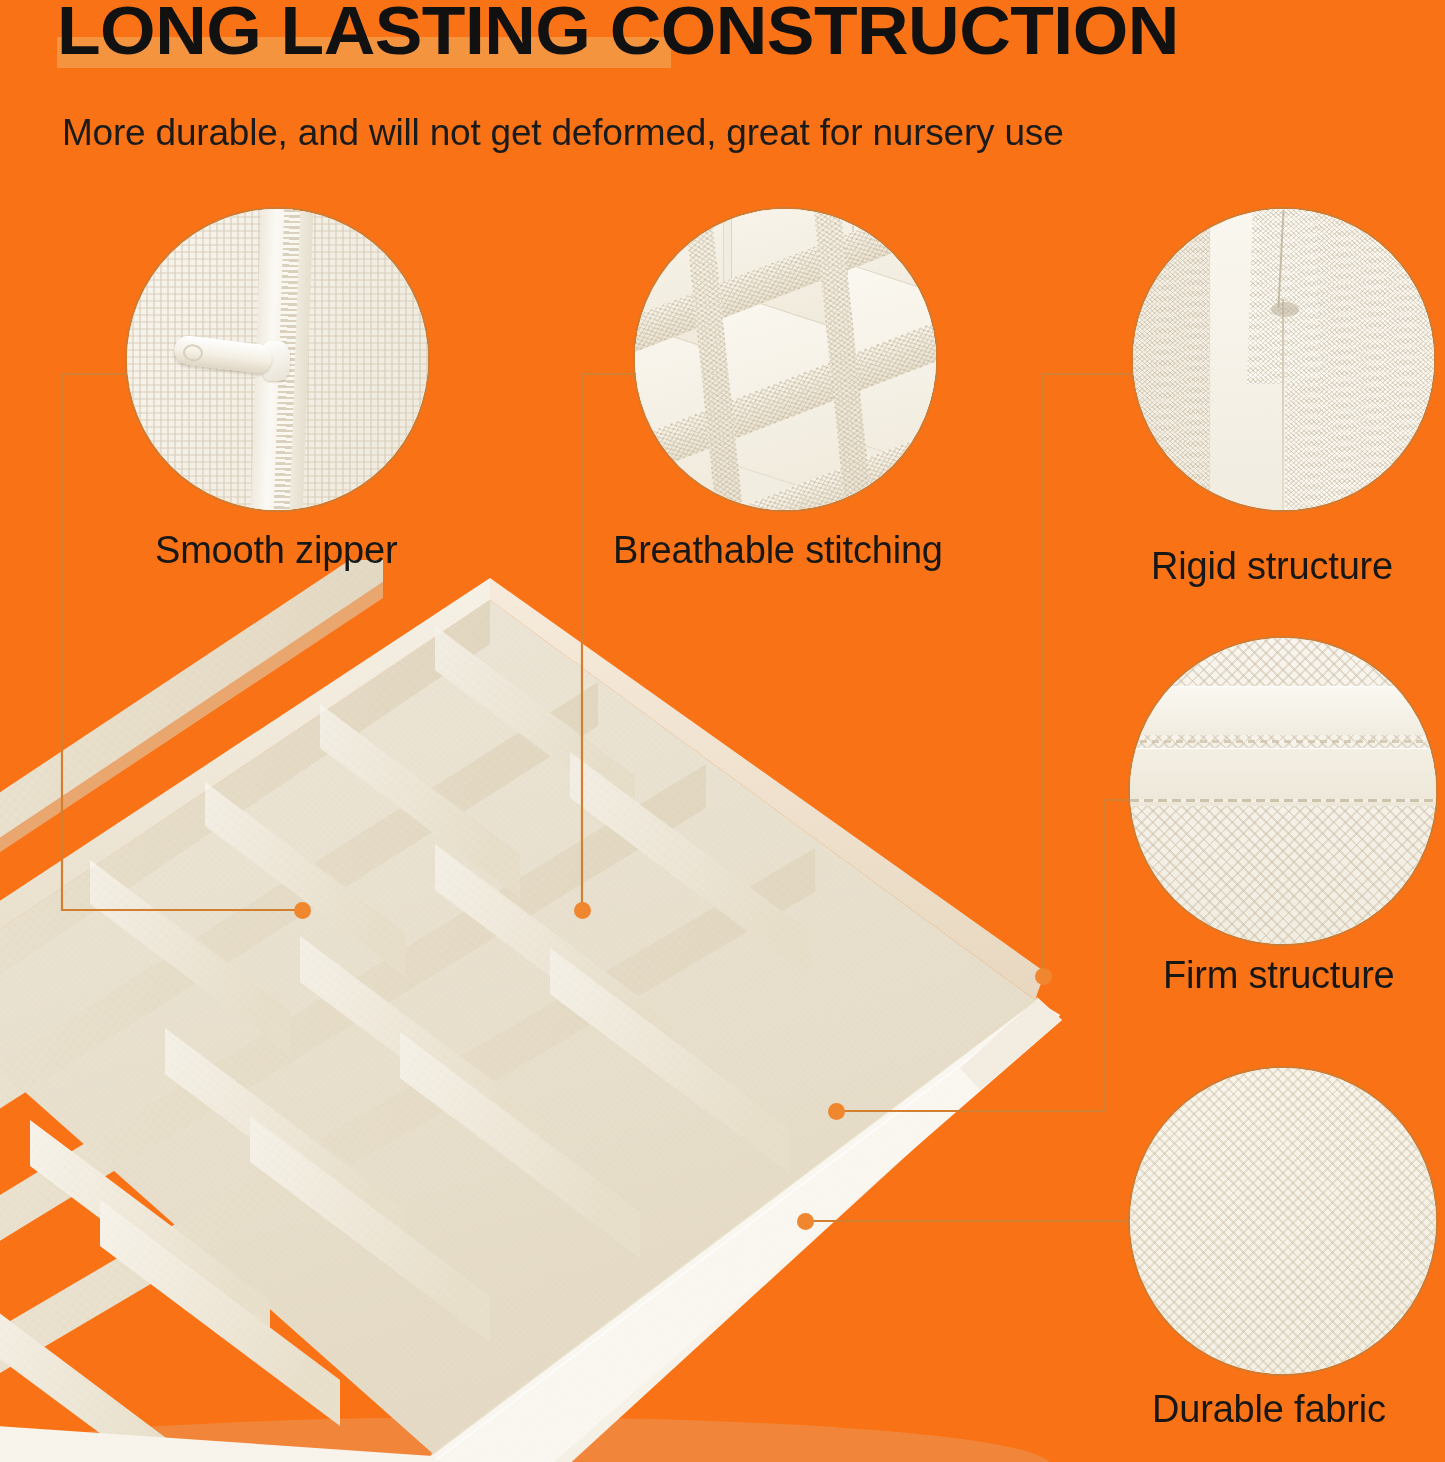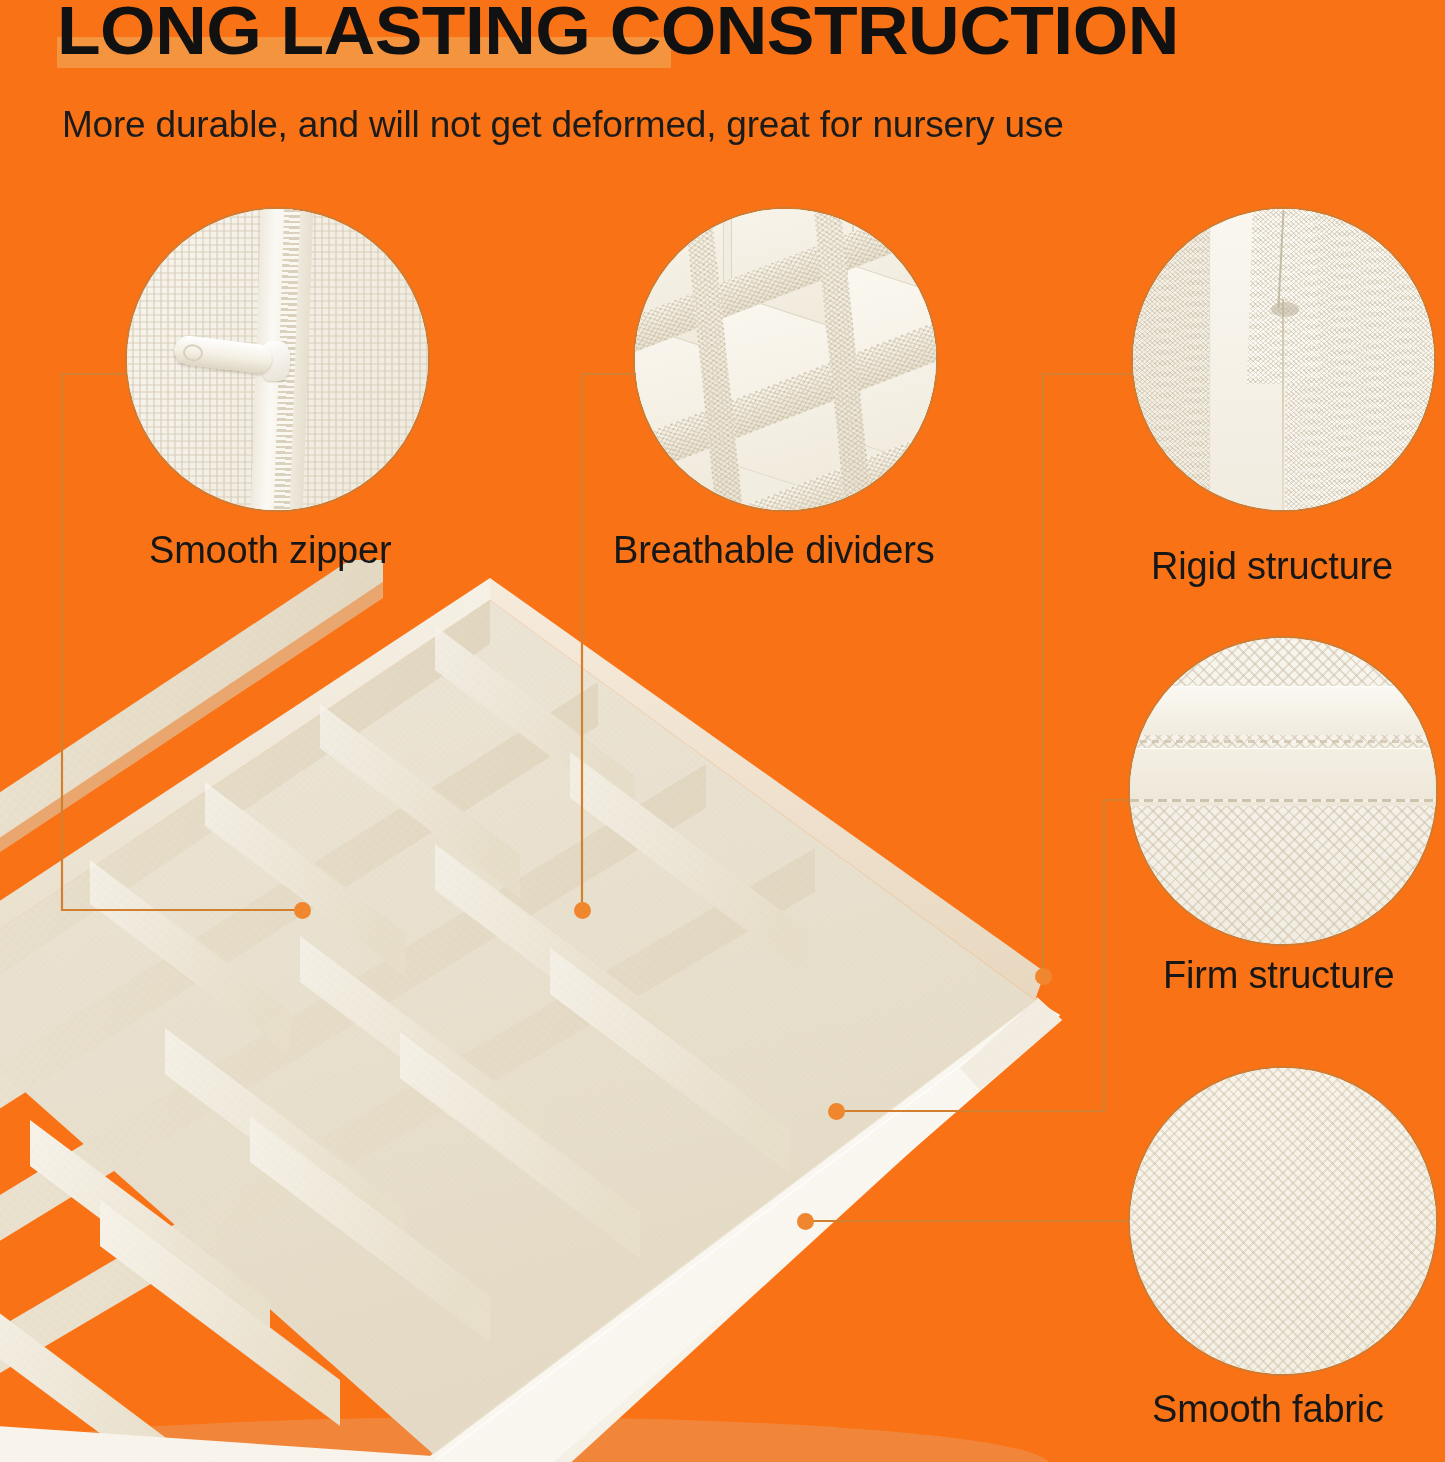--- a/index.html
+++ b/index.html
@@ -41,21 +41,21 @@
     font-size: 69px;
     line-height: 80px;
     letter-spacing: -0.5px;
     color: #111111;
     white-space: nowrap;
     transform: scaleX(1.035);
     transform-origin: left top;
   }
   .subheadline {
     position: absolute;
-    left: 62px; top: 100px;
+    left: 62px; top: 108px;
     font-size: 37px;
     line-height: 50px;
     font-weight: 400;
     color: #1b1b1b;
     letter-spacing: -0.2px;
     white-space: nowrap;
     text-align: right;
   }
 
   
@@ -383,40 +383,40 @@
 
   <div class="callout" style="left:125px; top:207px; width:305px; height:305px;">
     <div class="photo">
       <div class="zip-base"></div>
       <div class="zip-tape"></div>
       <div class="zip-teeth"></div>
       <div class="zip-slider"></div>
       <div class="zip-pull"></div>
     </div>
   </div>
-  <div class="callout-label" style="left:149px; top:527px;">Smooth zipper</div>
+  <div class="callout-label" style="left:155px; top:527px;">Smooth zipper</div>
 
   <div class="callout" style="left:633px; top:207px; width:305px; height:305px;">
     <div class="photo">
       <div class="div-base"></div>
       <div class="div-cell" style="left:-12%; top:-10%; width:42%; height:52%; transform:skewY(18deg);"></div>
       <div class="div-cell" style="left:32%; top:-16%; width:40%; height:52%; transform:skewY(18deg);"></div>
       <div class="div-cell" style="left:72%; top:-22%; width:44%; height:54%; transform:skewY(18deg);"></div>
       <div class="div-cell" style="left:-16%; top:40%; width:44%; height:54%; transform:skewY(18deg);"></div>
       <div class="div-cell" style="left:28%; top:34%; width:44%; height:56%; transform:skewY(18deg);"></div>
       <div class="div-cell" style="left:70%; top:26%; width:46%; height:58%; transform:skewY(18deg);"></div>
 
       <div class="mesh-strip" style="left:-20%; top:16%; width:145%; height:11%; transform:rotate(-21deg);"></div>
       <div class="mesh-strip" style="left:-20%; top:56%; width:145%; height:12%; transform:rotate(-21deg);"></div>
       <div class="mesh-strip" style="left:-20%; top:92%; width:145%; height:12%; transform:rotate(-21deg);"></div>
       <div class="mesh-strip" style="left:22%; top:-25%; width:9%; height:150%; transform:rotate(-6deg);"></div>
       <div class="mesh-strip" style="left:64%; top:-30%; width:9%; height:150%; transform:rotate(-6deg);"></div>
     </div>
   </div>
-  <div class="callout-label" style="left:613px; top:527px;">Breathable dividers</div>
+  <div class="callout-label" style="left:613px; top:527px;">Breathable stitching</div>
 
   <div class="callout" style="left:1131px; top:207px; width:305px; height:305px;">
     <div class="photo">
       <div class="corner-base"></div>
 
       <div class="corner-panel" style="left:-10%; top:-12%; width:62%; height:124%;
            background-color:#F4EFE4; clip-path: polygon(0 18%, 58% 0, 58% 100%, 0 100%);"></div>
 
       <div class="corner-panel" style="left:48%; top:-12%; width:64%; height:124%;
            background-color:#FAF7F0; clip-path: polygon(4% 0, 100% 24%, 100% 100%, 4% 100%);"></div>
@@ -444,21 +444,21 @@
       <div class="stitch-line" style="top:52.5%; background:repeating-linear-gradient(90deg,#C6B99F 0 9px, rgba(255,255,255,.4) 9px 14px);"></div>
     </div>
   </div>
   <div class="callout-label" style="left:1163px; top:952px;">Firm structure</div>
 
   <div class="callout" style="left:1128px; top:1066px; width:310px; height:310px;">
     <div class="photo">
       <div class="fabric-base"></div>
     </div>
   </div>
-  <div class="callout-label" style="left:1152px; top:1386px;">Smooth fabric</div>
+  <div class="callout-label" style="left:1152px; top:1386px;">Durable fabric</div>
 
   <svg id="leaders" viewBox="0 0 1445 1462" xmlns="http://www.w3.org/2000/svg">
     <g stroke="#D2802F" stroke-width="2.2" fill="none">
 
       <path d="M126,374 L62,374 L62,910 L300,910"></path>
 
       <path d="M636,374 L582,374 L582,910"></path>
 
       <path d="M1133,374 L1043,374 L1043,976"></path>
 

